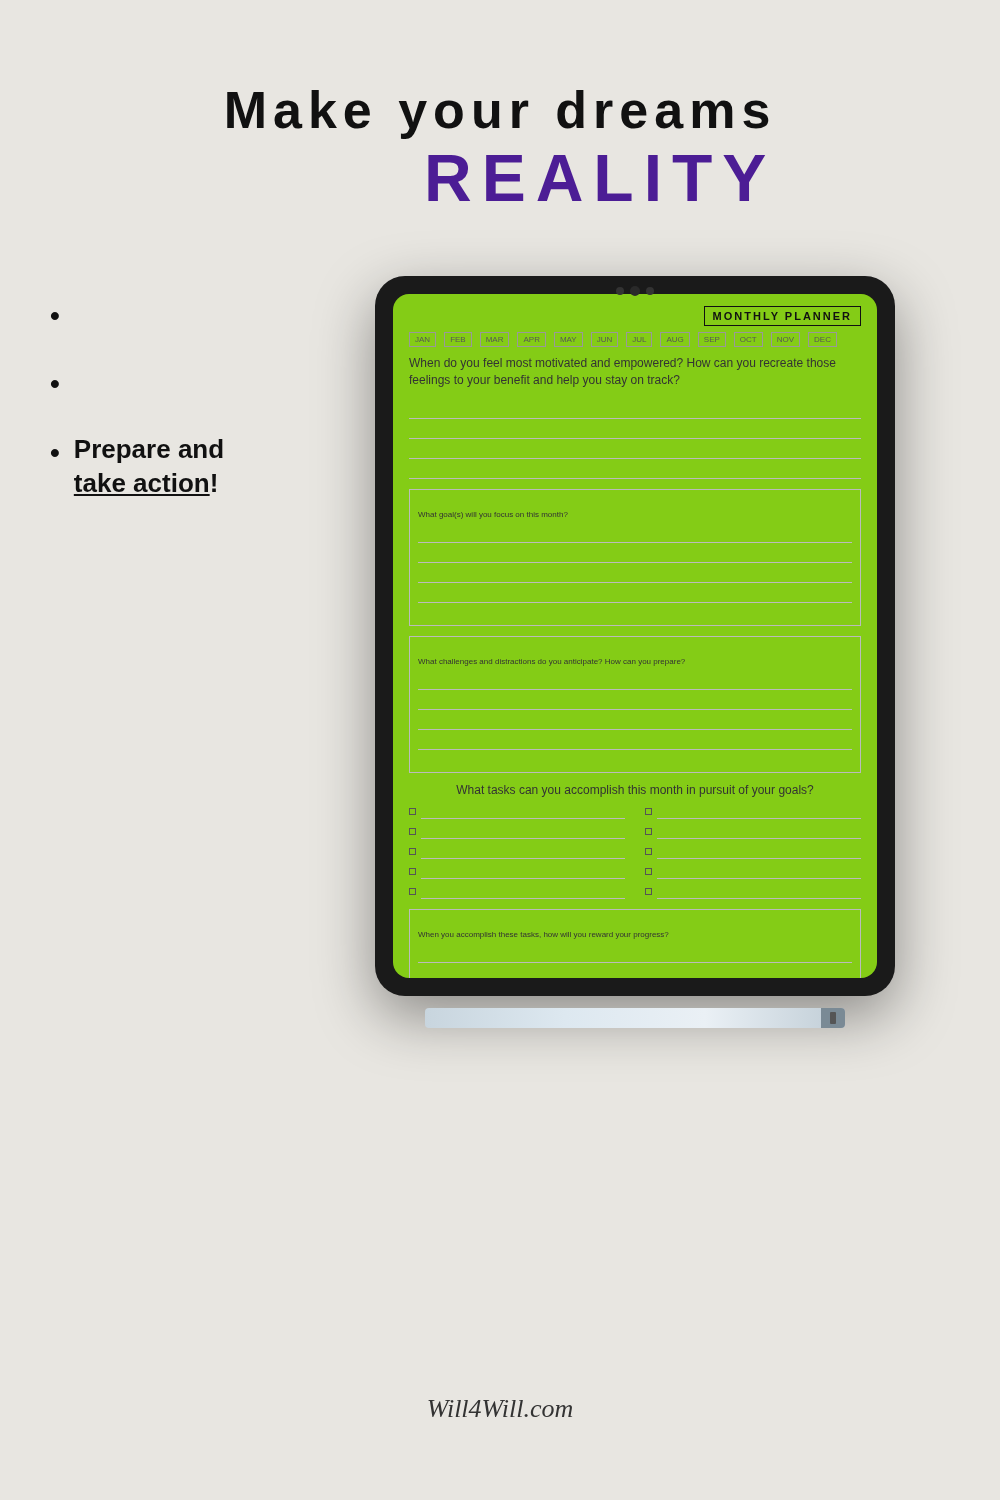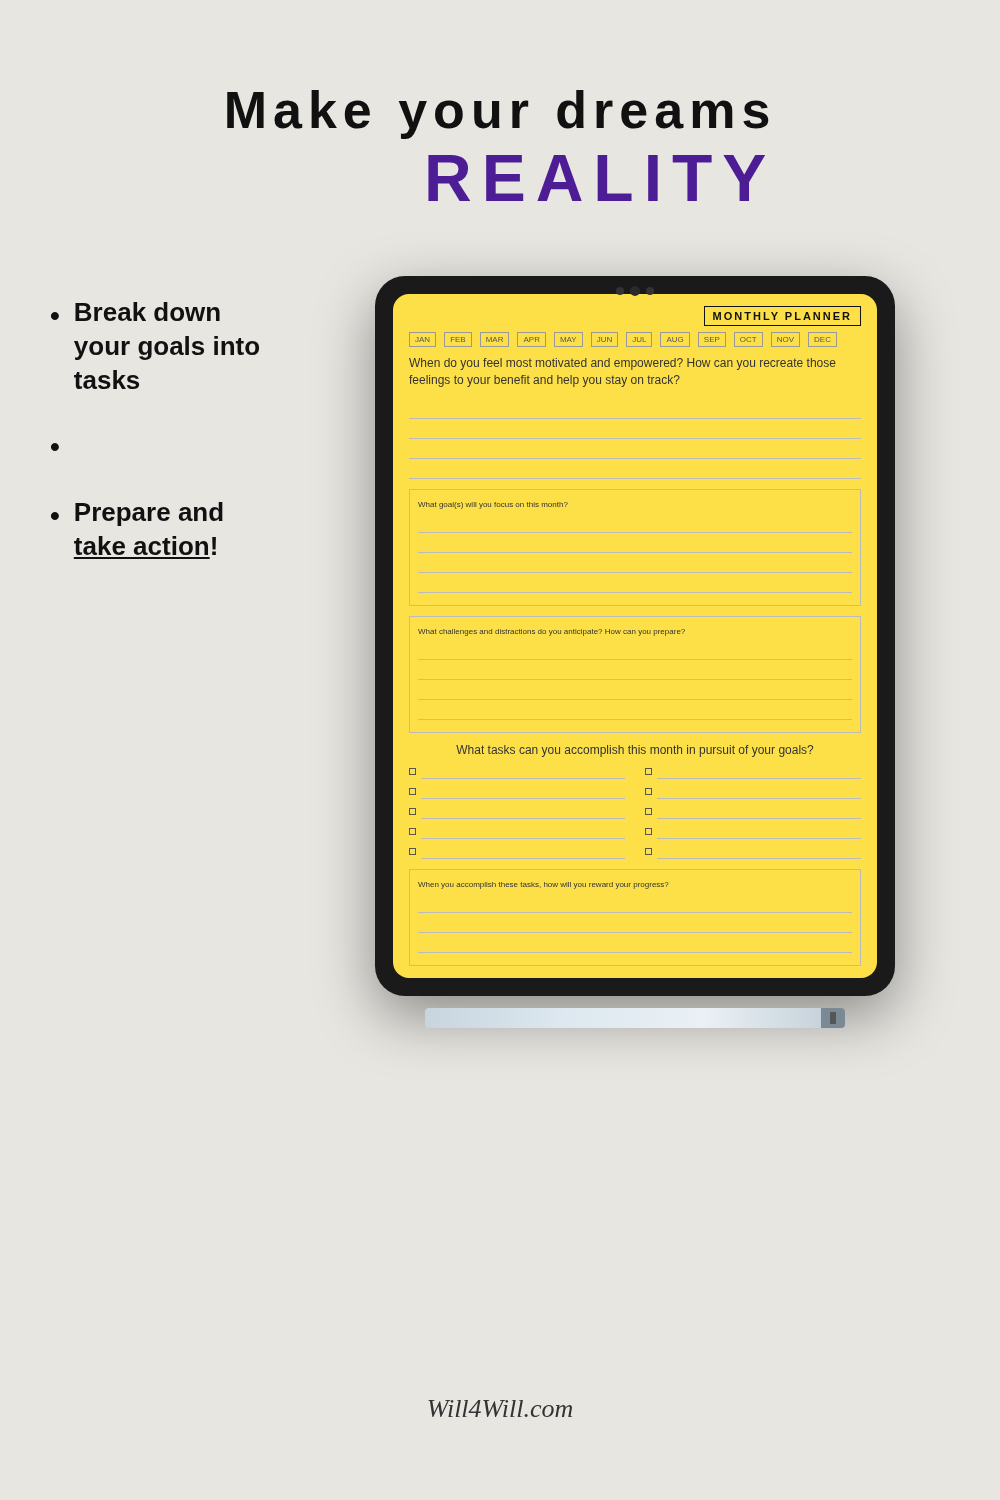--- a/index.html
+++ b/index.html
@@ -123,21 +123,21 @@
 
     .camera-dot.main {
       width: 10px;
       height: 10px;
       background: #2a2a2a;
     }
 
     .tablet-screen {
       width: 100%;
       height: 100%;
-      background: #fde047;
+      background: #84cc16;
       border-radius: 16px;
       overflow: hidden;
       font-family: Arial, sans-serif;
     }
 
     
     .planner {
       padding: 12px 16px;
       height: 100%;
       overflow: hidden;
@@ -188,21 +188,21 @@
     }
 
     .planner-line {
       border-bottom: 0.5px solid #bbb;
       height: 18px;
       margin-bottom: 2px;
     }
 
     .planner-box {
       border: 1px solid #bbb;
-      padding: 10px 8px;
+      padding: 20px 8px;
       margin-bottom: 10px;
     }
 
     .planner-box-question {
       font-size: 8px;
       color: #333;
       margin-bottom: 6px;
       font-family: Arial, sans-serif;
     }
 
@@ -269,21 +269,20 @@
   <div class="title-section">
     <div class="title-line1">Make your dreams</div>
     <div class="title-line2">REALITY</div>
   </div>
 
   <div class="main-content">
 
     <div class="bullet-list">
       <div class="bullet-item">
         <span class="bullet-dot">•</span>
-        <span>Break down your goals into tasks</span>
       </div>
       <div class="bullet-item">
         <span class="bullet-dot">•</span>
       </div>
       <div class="bullet-item">
         <span class="bullet-dot">•</span>
         <span>Prepare and <span class="underline-text">take action</span>!</span>
       </div>
     </div>
 

